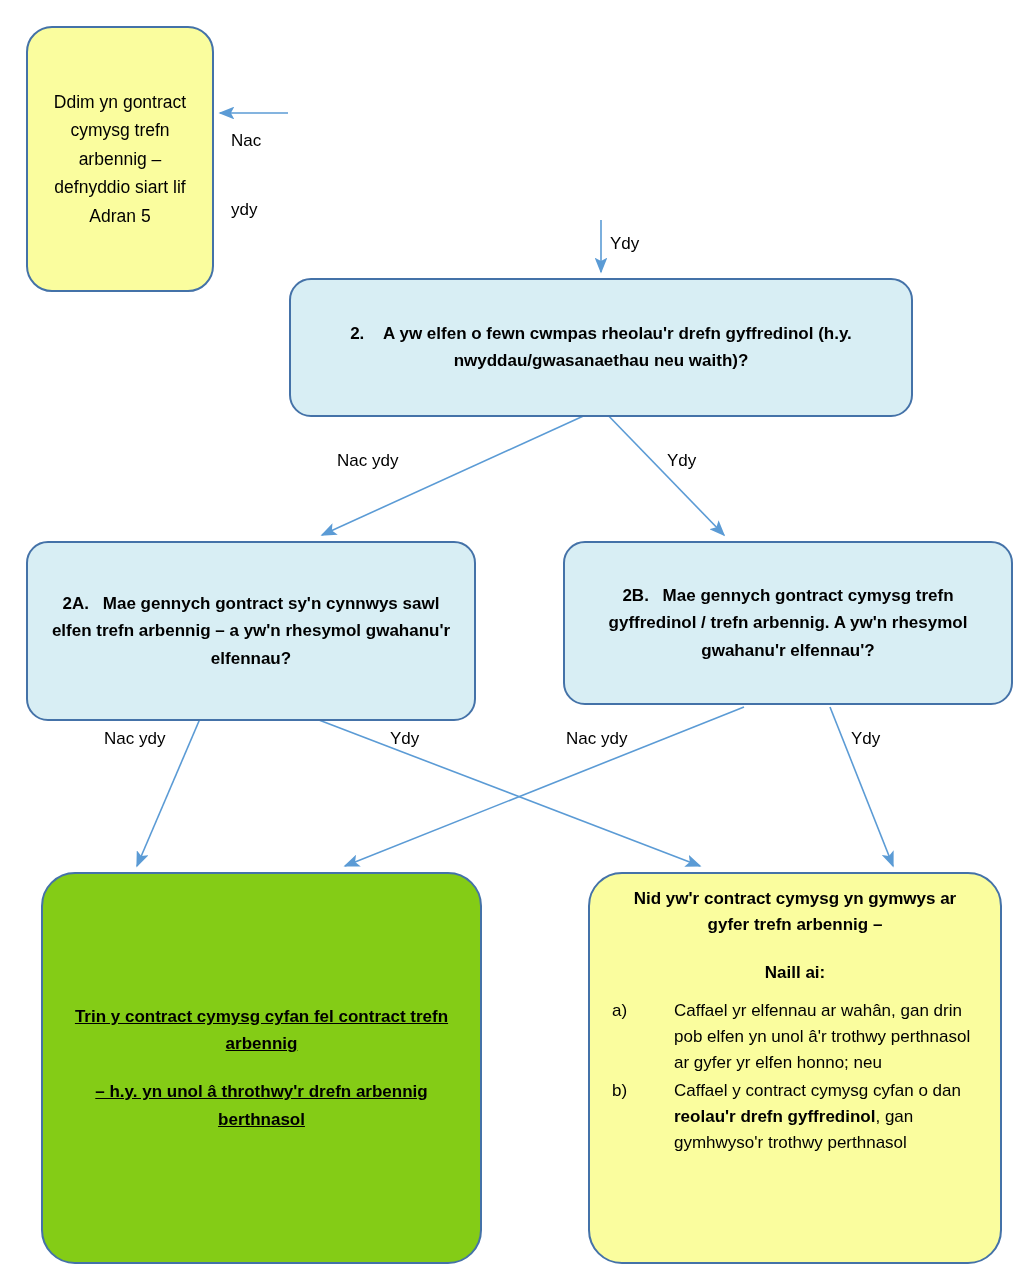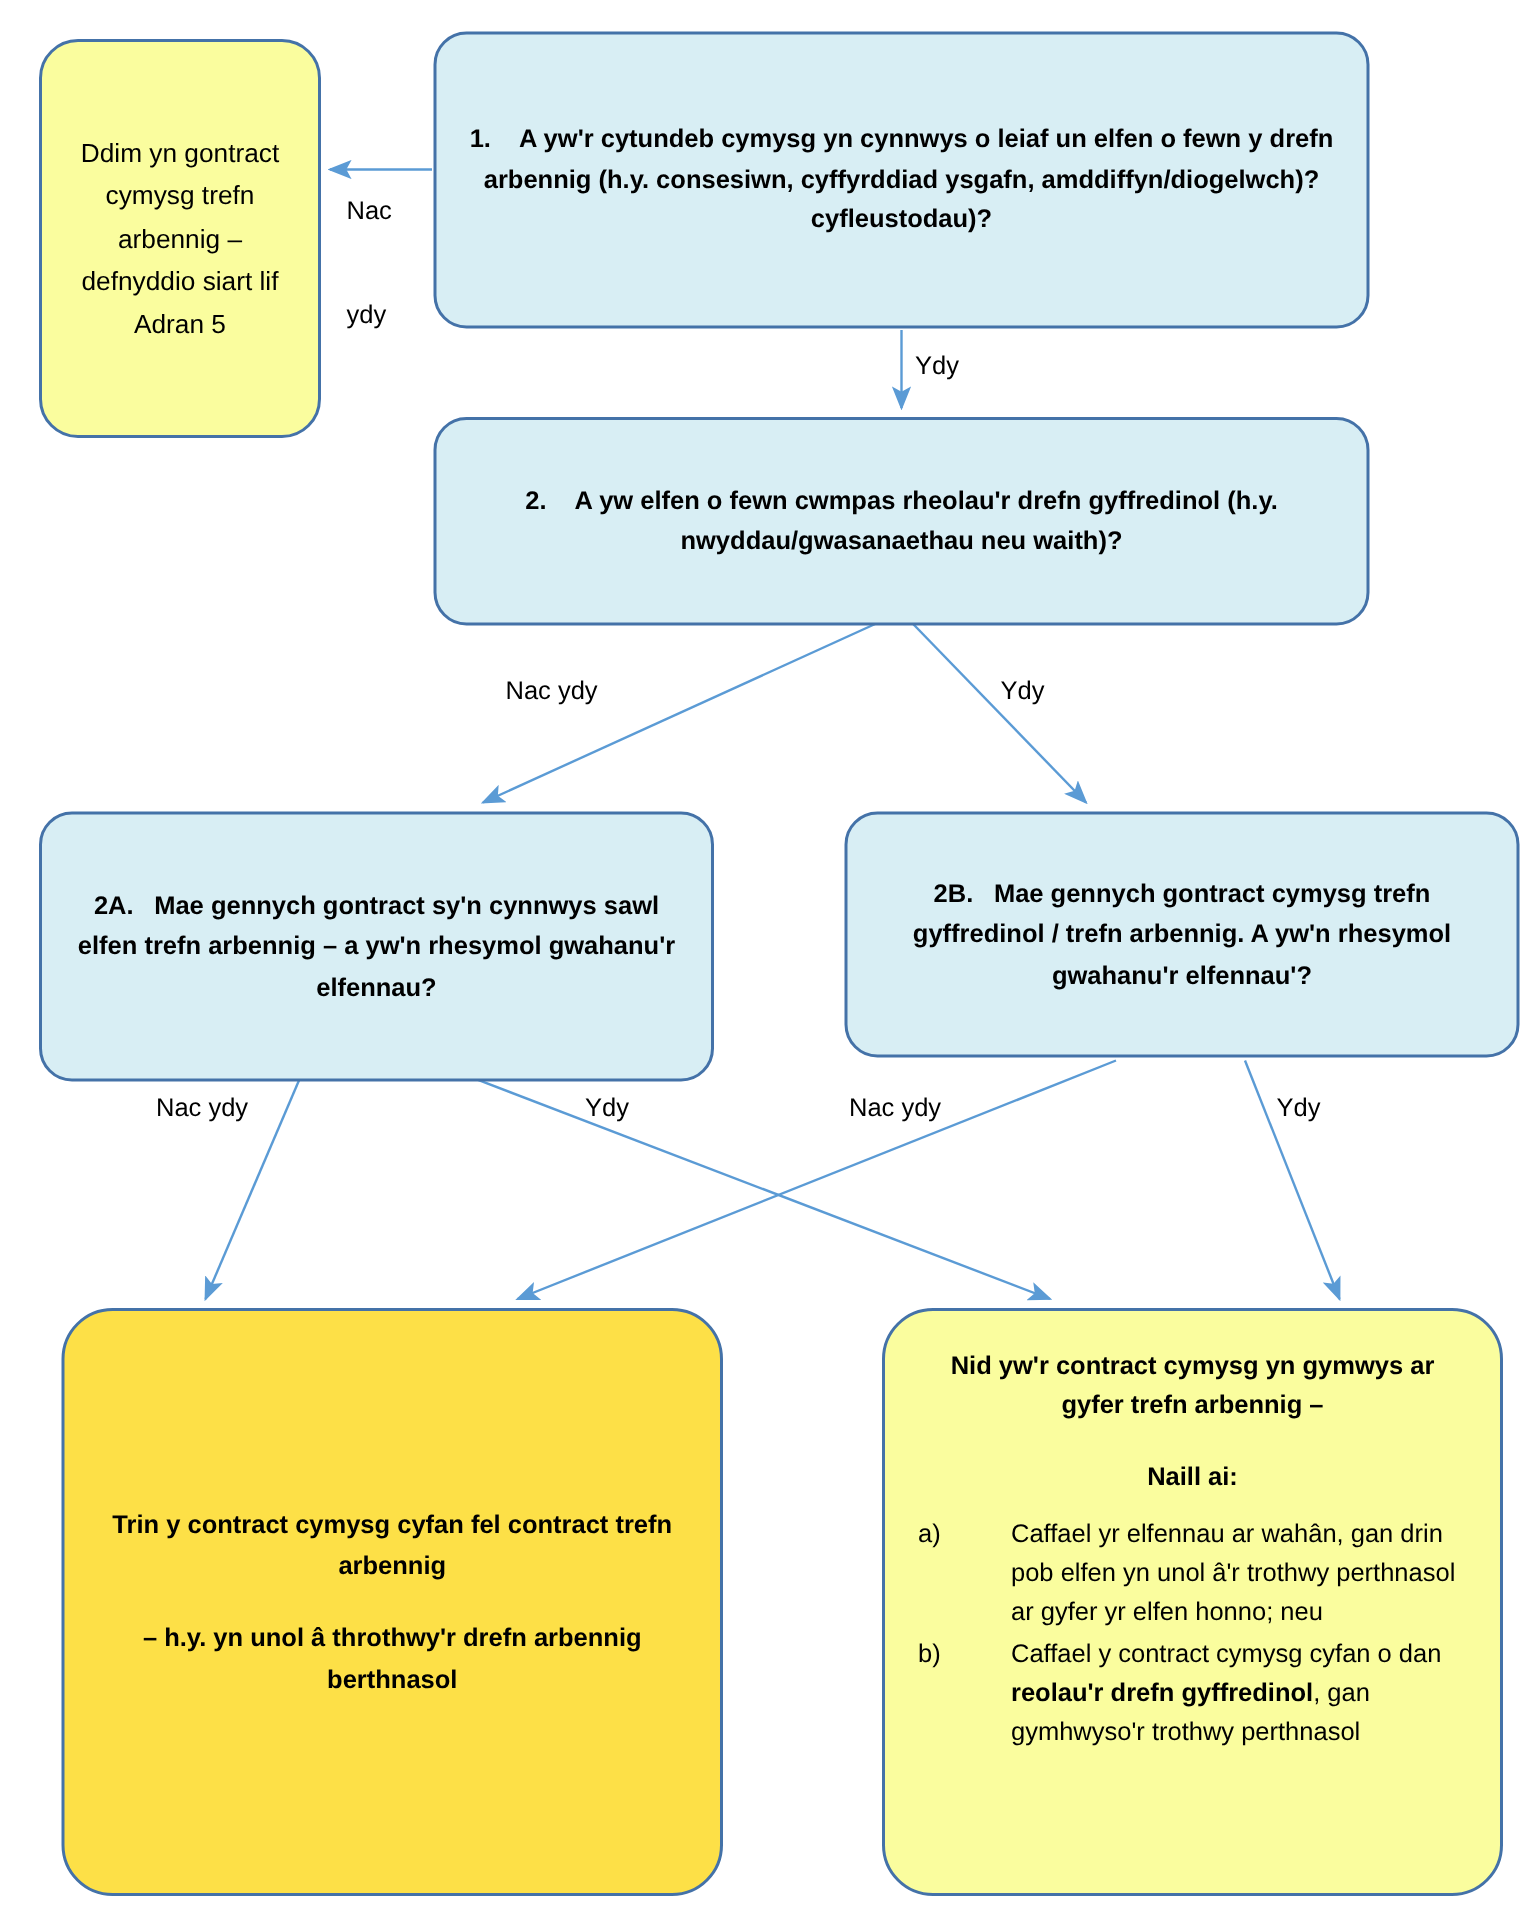--- a/index.html
+++ b/index.html
@@ -33,21 +33,21 @@
     border-radius: 22px;
     display: flex;
     flex-direction: column;
     justify-content: center;
     align-items: flex-end;
     padding: 26px 18px;
     line-height: 1.40;
   }
   .node.blue   { background: #d8eef4; }
   .node.yellow { background: #fafd9e; }
-  .node.green  { background: #fde047; }
+  .node.green  { background: #84cc16; text-decoration: underline; }
 
   .node-text {
     text-align: center;
     width: 100%;
   }
   .bold { font-weight: bold; }
 
   
   #node-start {
     left: 26px; top: 26px; width: 188px; height: 266px;
@@ -75,21 +75,21 @@
     border-radius: 34px;
   }
   #node-outcome-green .node-text { font-size: 17px; font-weight: bold; line-height: 1.62; }
   #node-outcome-green .para-gap { height: 20px; }
 
   #node-outcome-yellow {
     left: 588px; top: 872px; width: 414px; height: 392px;
     border-radius: 34px;
     justify-content: flex-start;
     align-items: stretch;
-    padding: 24px 22px 18px 22px;
+    padding: 12px 22px 18px 22px;
   }
   #node-outcome-yellow .heading {
     text-align: center;
     font-size: 17px;
     font-weight: bold;
     line-height: 1.55;
   }
   #node-outcome-yellow .naill {
     text-align: center;
     font-size: 17px;
@@ -157,26 +157,20 @@
 
     <line x1="744" y1="707" x2="345" y2="866" stroke="#5b9bd5" stroke-width="1.6" marker-end="url(#ah)"></line>
 
     <line x1="830" y1="707" x2="893" y2="866" stroke="#5b9bd5" stroke-width="1.6" marker-end="url(#ah)"></line>
   </svg>
 
   <div class="node yellow" id="node-start">
     <div class="node-text">Ddim yn gontract cymysg trefn arbennig – defnyddio siart lif Adran 5</div>
   </div>
 
-  <div class="node blue" id="node-q1">
-    <div class="node-text">
-      <span>1.</span>
-      <span style="display:inline-block;width:14px"></span><span>A yw'r cytundeb cymysg yn cynnwys o leiaf un elfen o fewn y drefn arbennig (h.y. consesiwn, cyffyrddiad ysgafn, amddiffyn/diogelwch)? cyfleustodau)?</span>
-    </div>
-  </div>
 
   <div class="node blue" id="node-q2">
     <div class="node-text">
       <span>2.</span>
       <span style="display:inline-block;width:14px"></span><span>A yw elfen o fewn cwmpas rheolau'r drefn gyffredinol (h.y. nwyddau/gwasanaethau neu waith)?</span>
     </div>
   </div>
 
   <div class="node blue" id="node-q2a">
     <div class="node-text">

